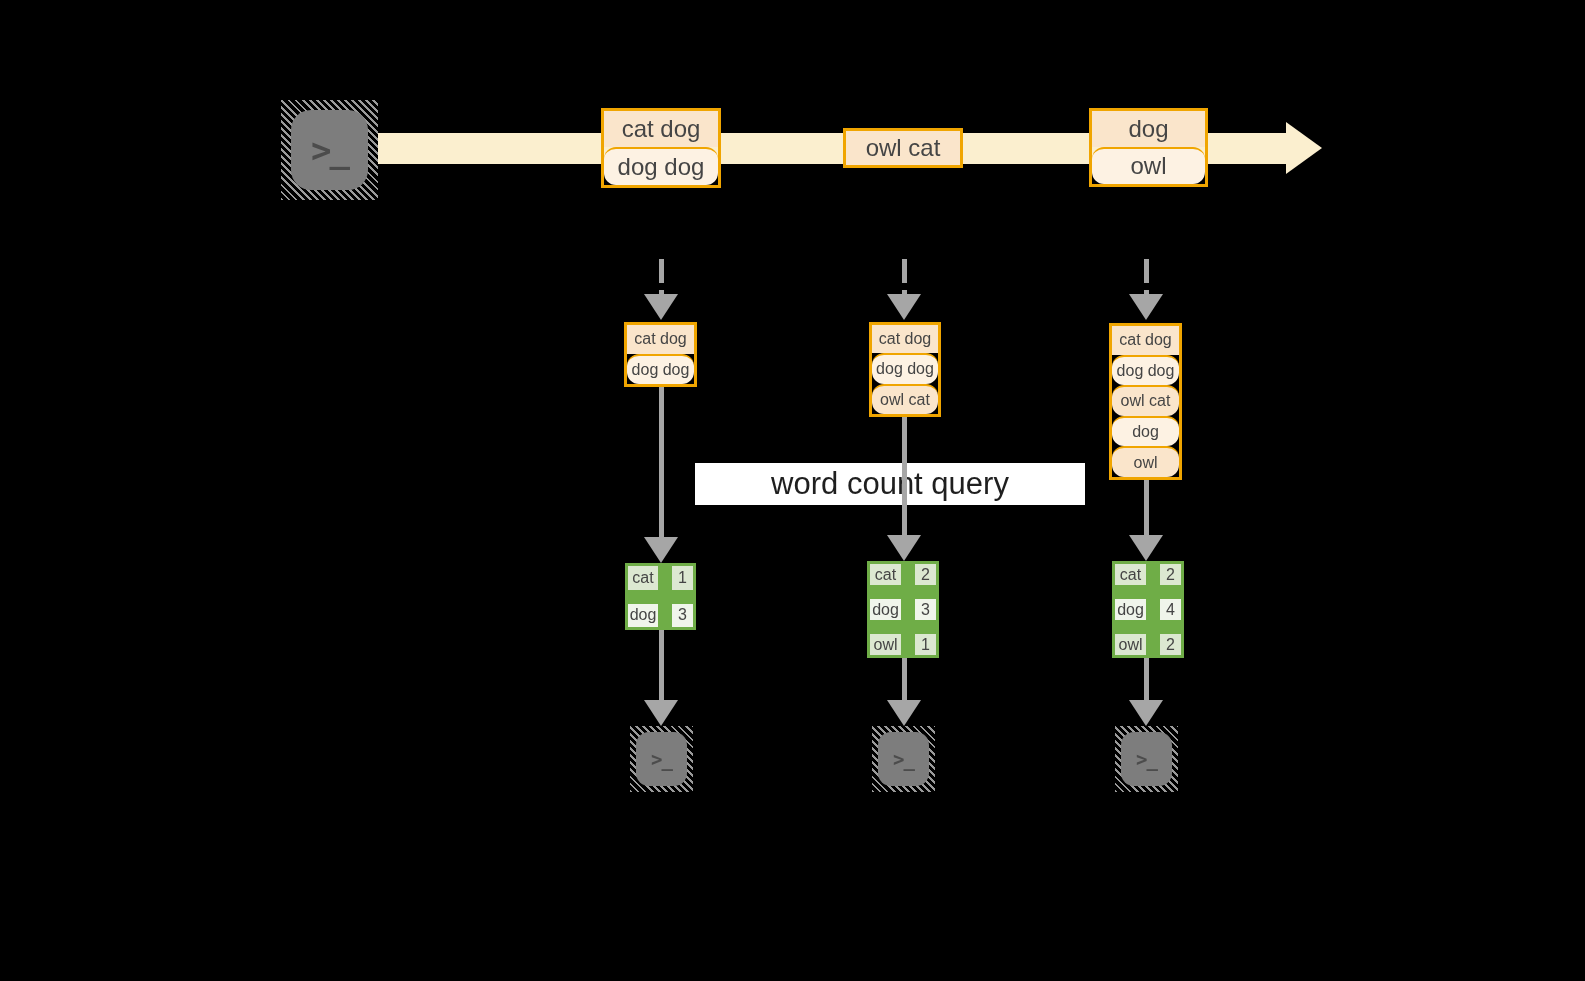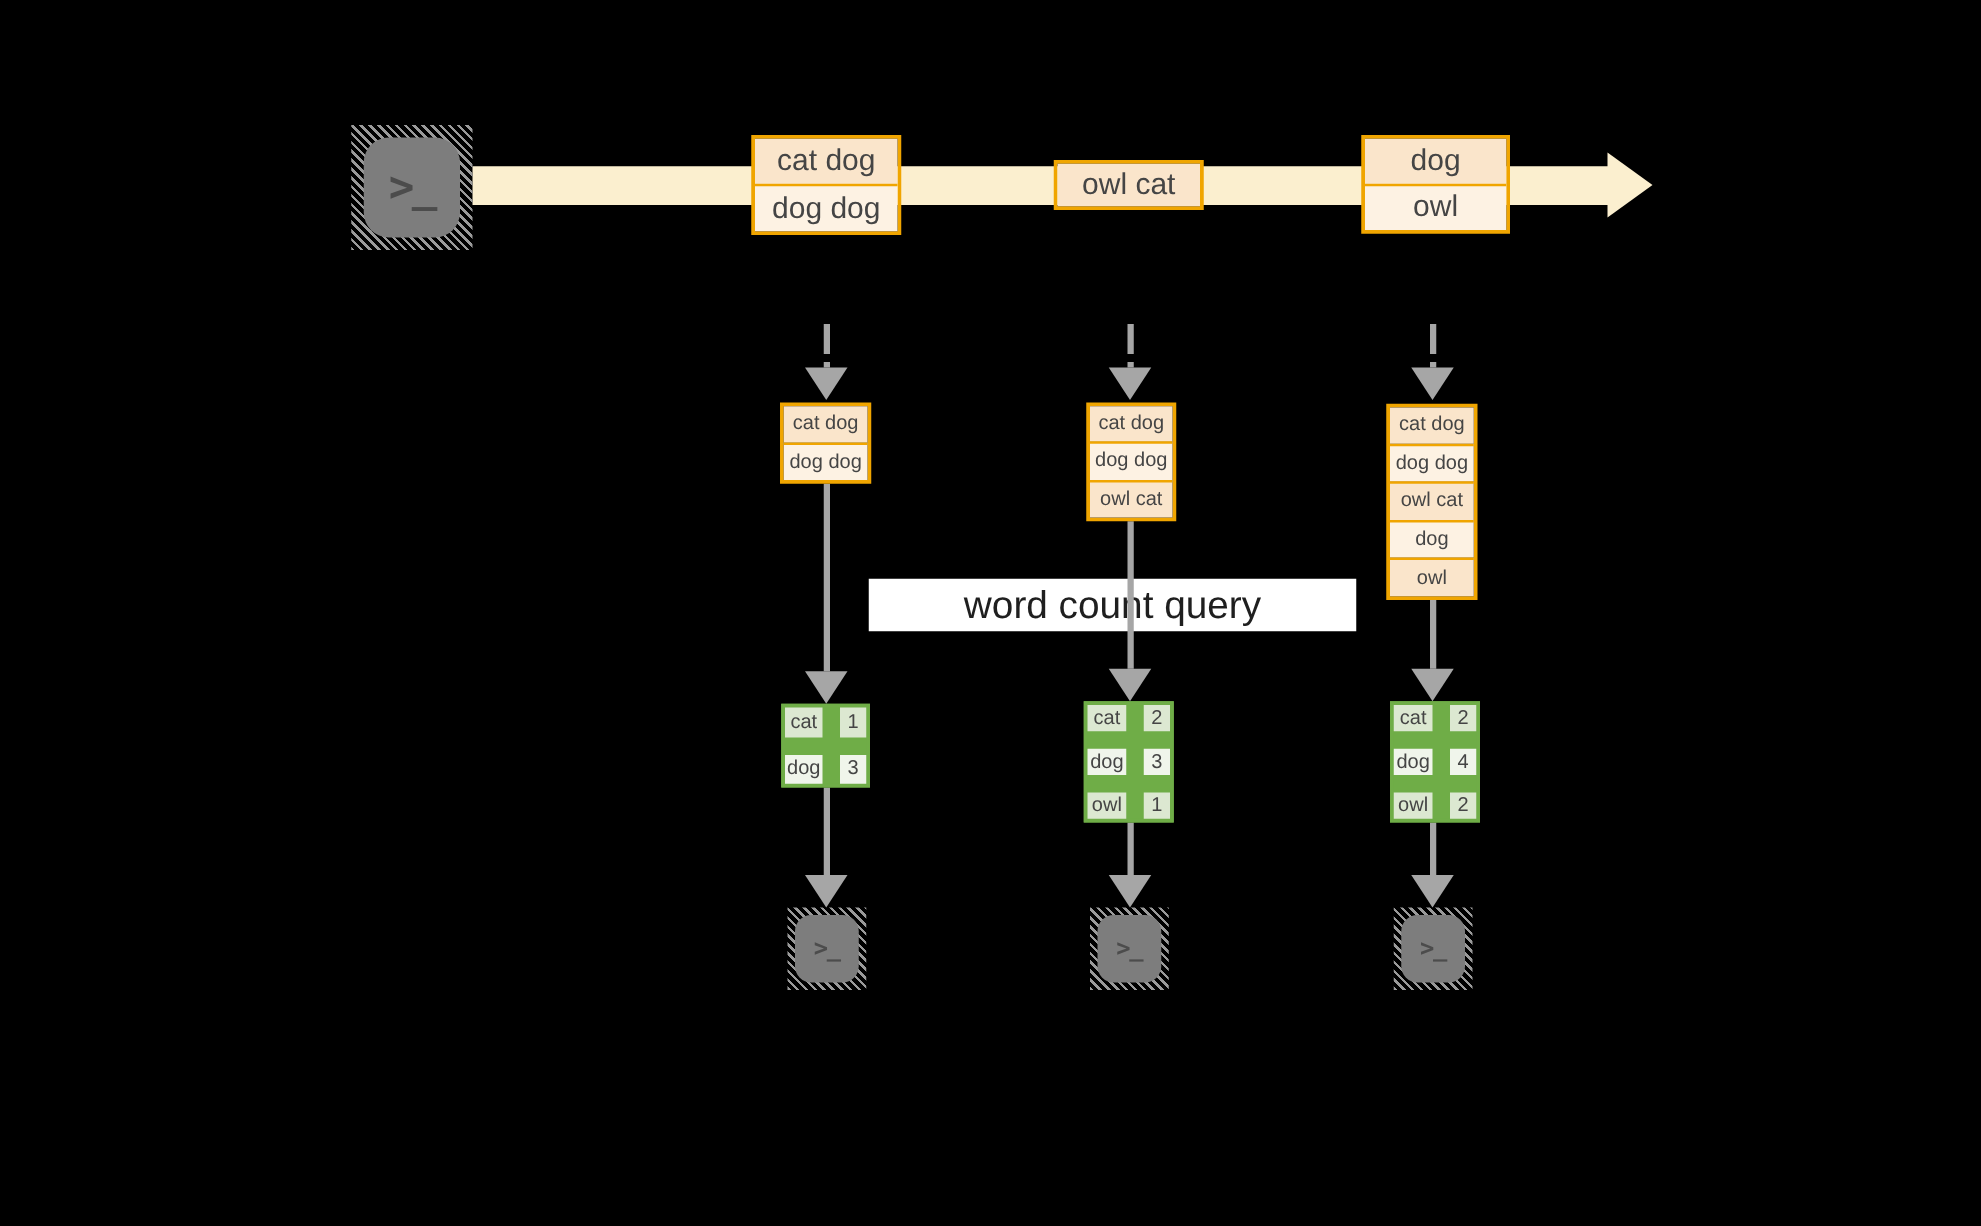--- a/index.html
+++ b/index.html
@@ -36,21 +36,21 @@
   
   .obox{
     position:absolute;z-index:4;box-sizing:border-box;
     border:3px solid var(--orange-border,#F0A500);
     display:flex;flex-direction:column;
   }
   .ocell{
     flex:1 1 0;display:flex;align-items:center;justify-content:center;
     color:var(--cell-text,#454545);
   }
-  .ocell + .ocell{border-top:2px solid var(--orange-border,#F0A500);}
+  .ocell + .ocell{border-top:2px solid var(--orange-border,#F0A500);border-radius:12px;}
   .ocell.dark{background:var(--peach-dark,#FAE5CB);}
   .ocell.light{background:var(--peach-light,#FDF2E3);}
   .obox.stream-size .ocell{font-size:24px;}
   .obox.state-size .ocell{font-size:16px;}
 
   
   .gtable{
     position:absolute;z-index:4;box-sizing:border-box;
     border:3px solid var(--green-border,#6FAD47);
     background:var(--green-border,#6FAD47);

